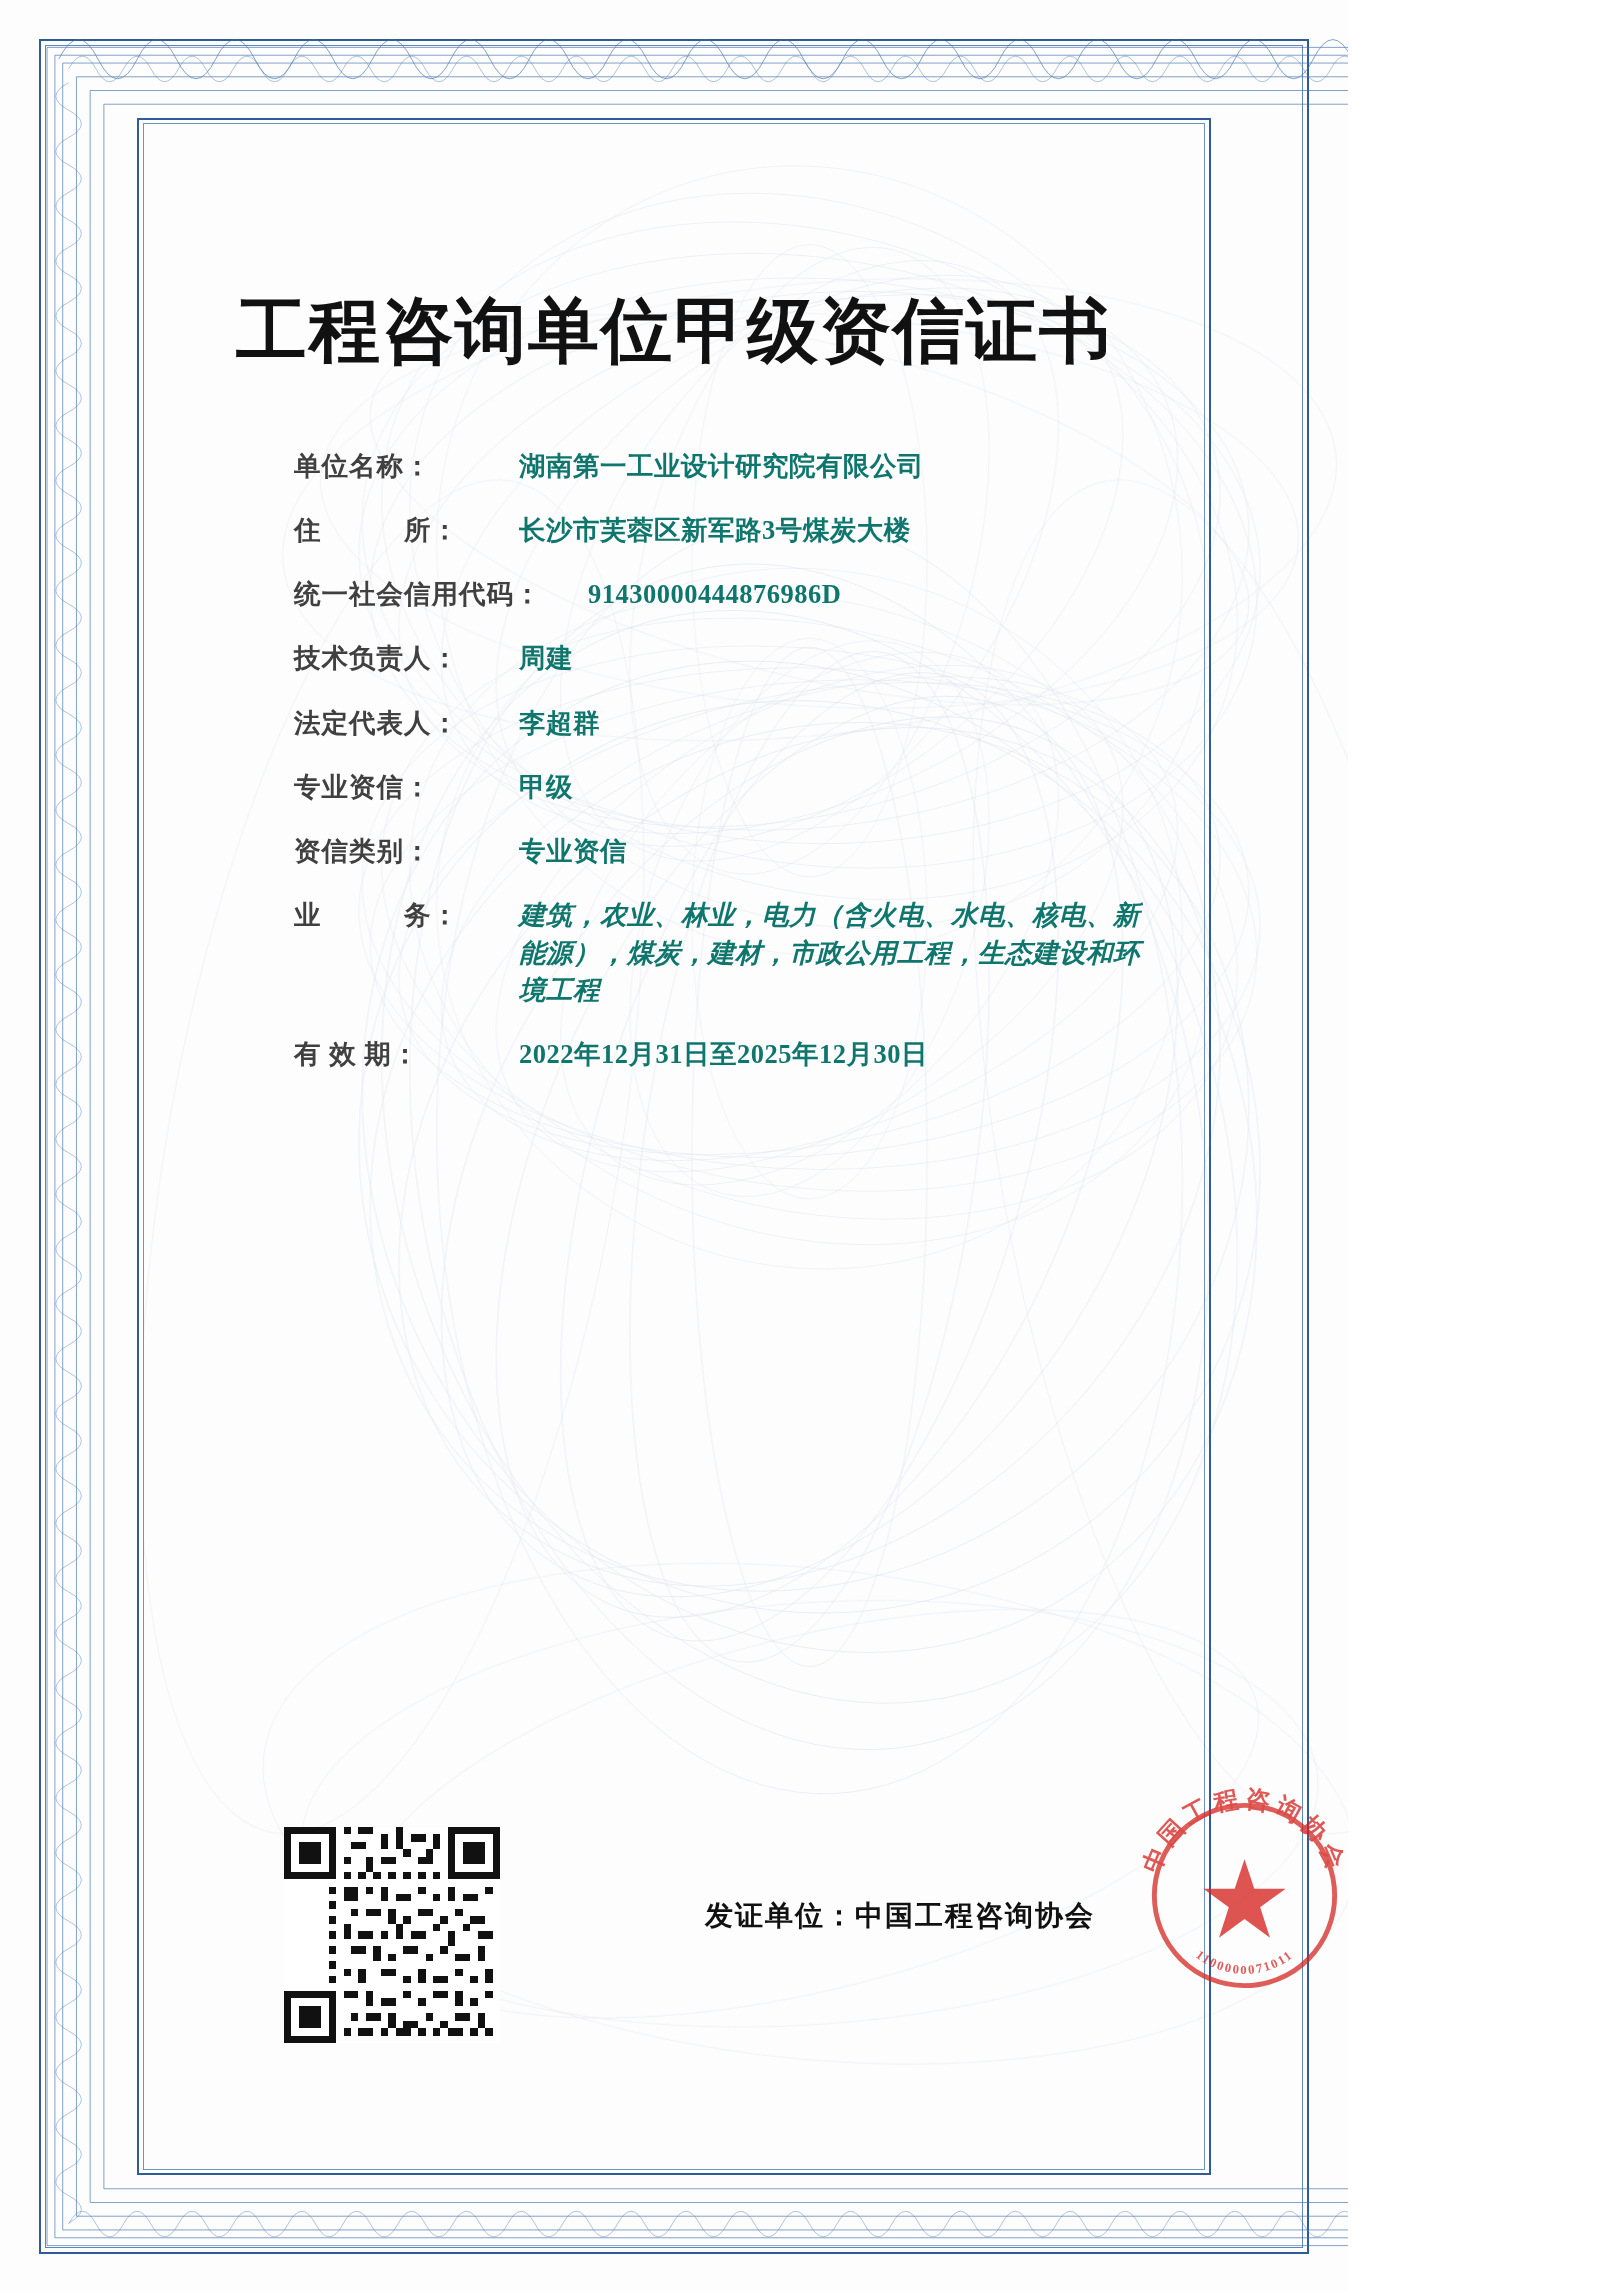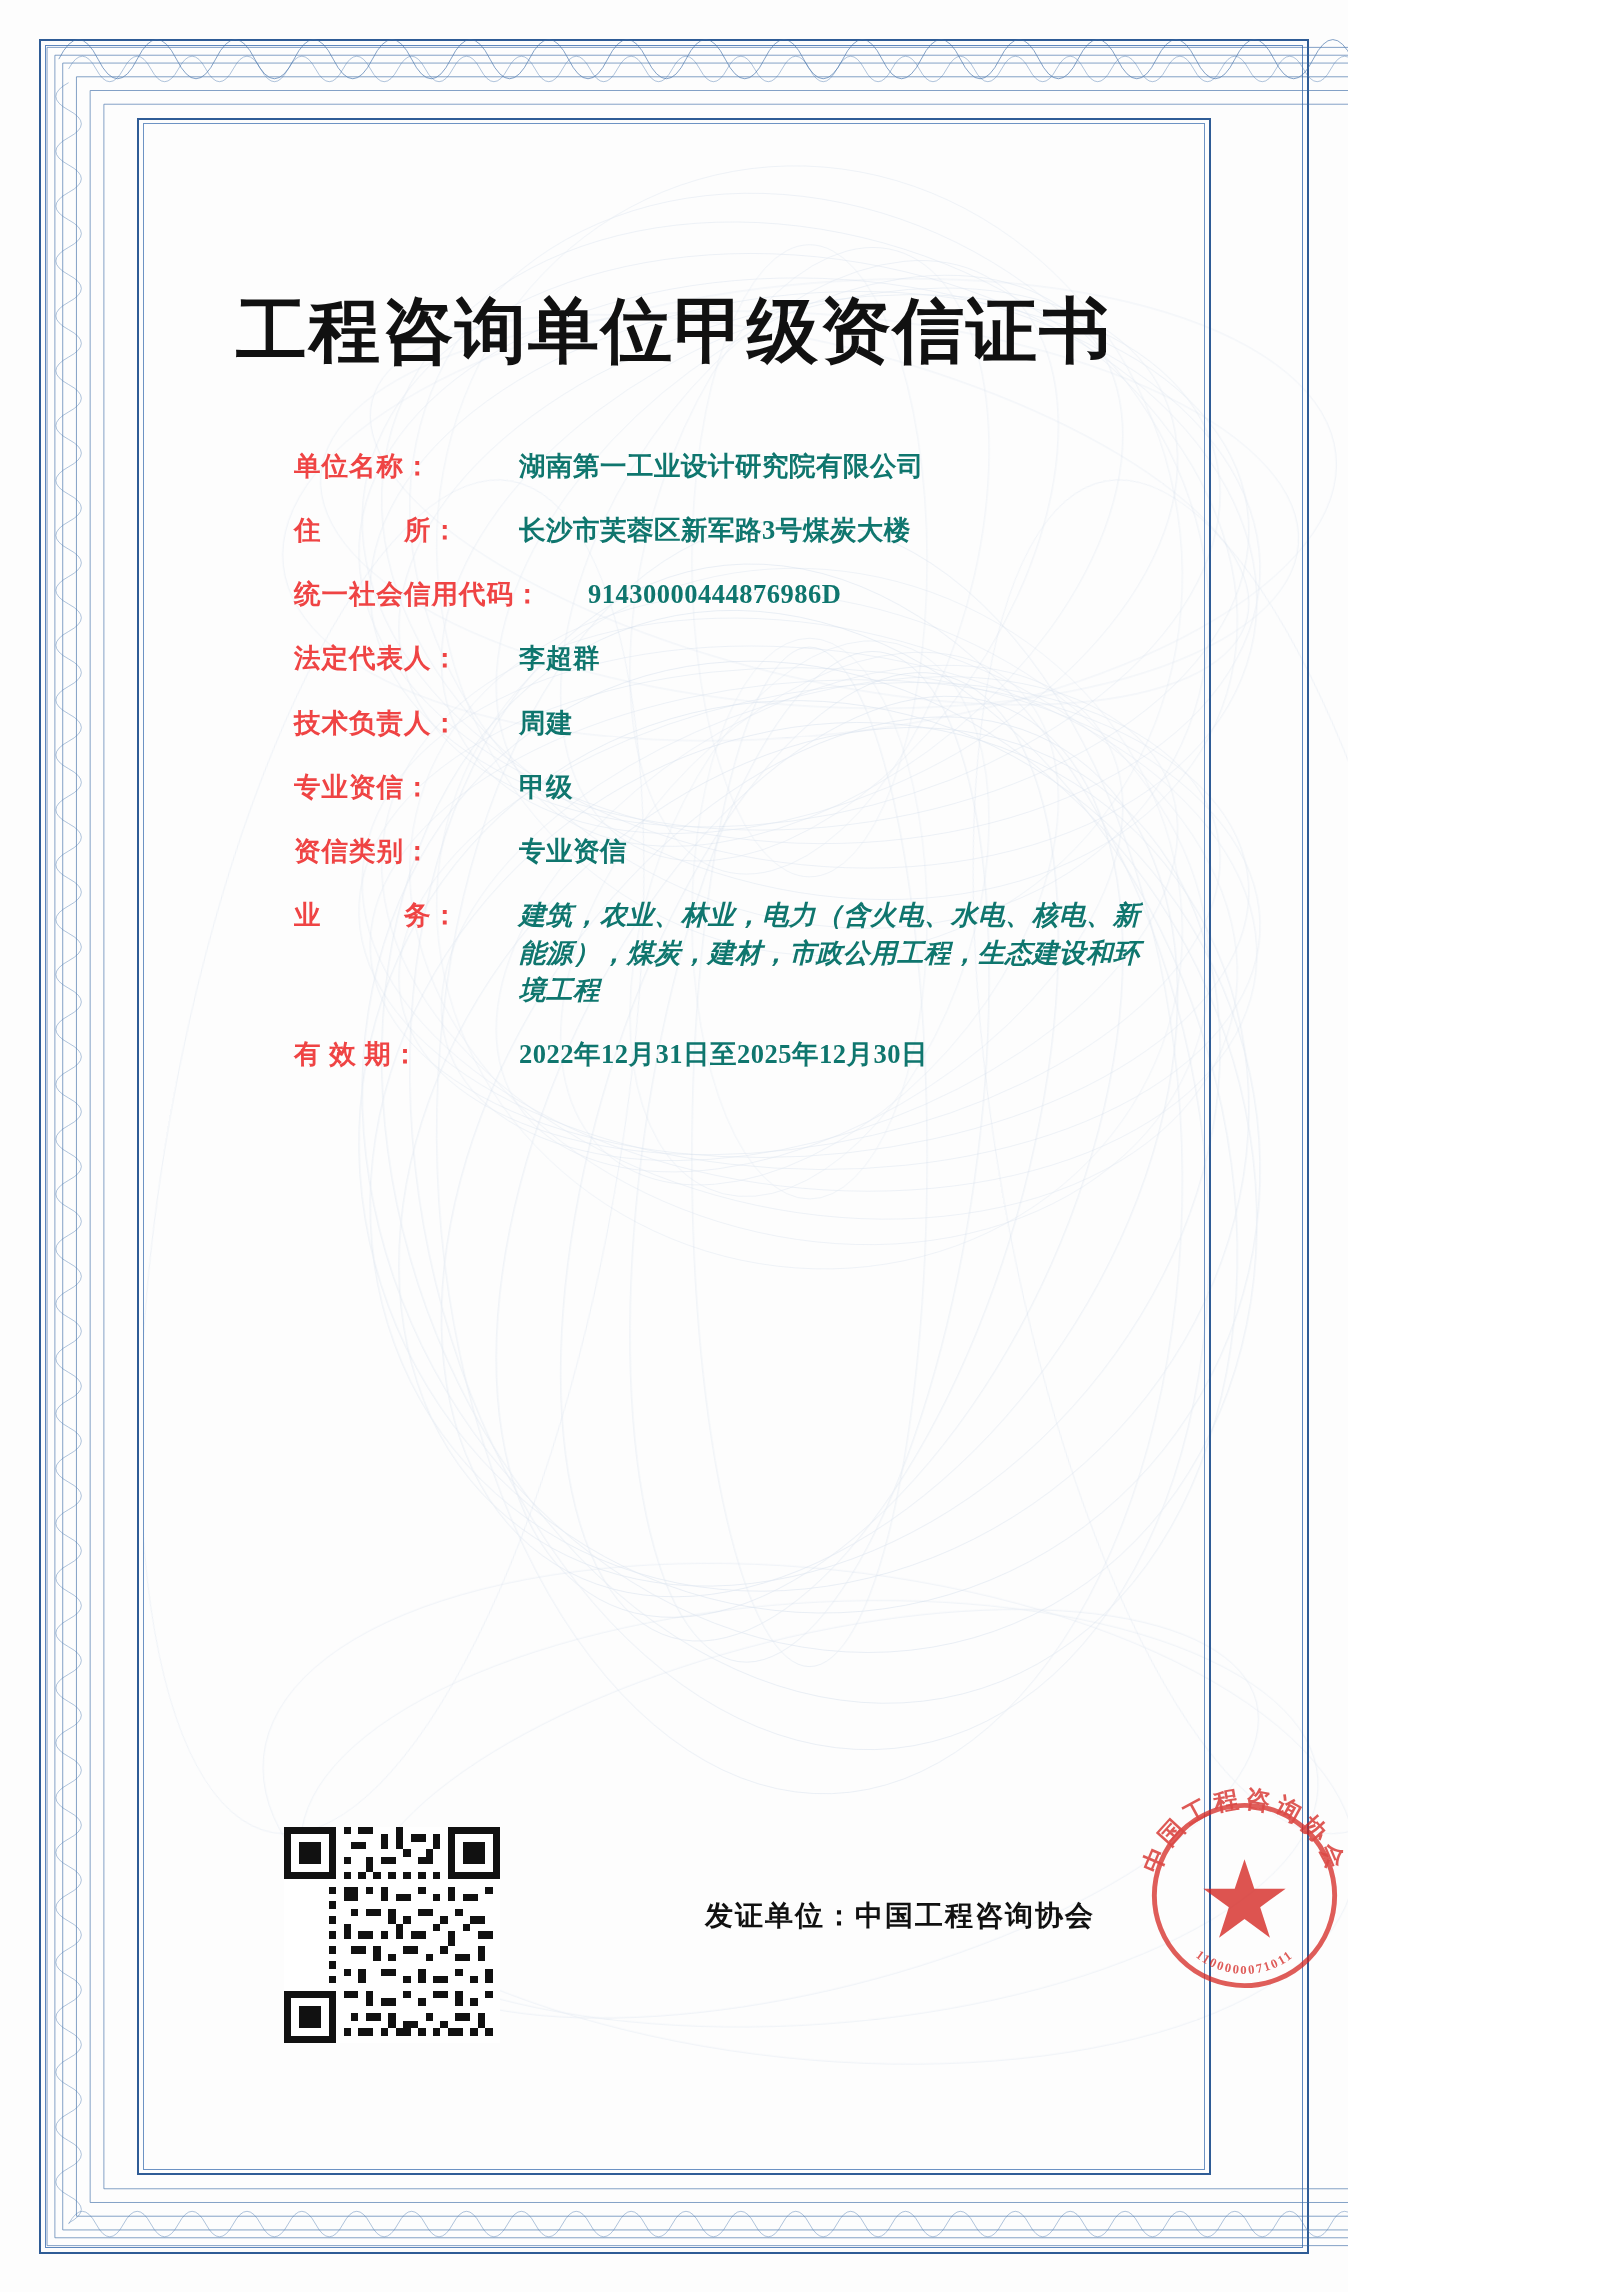--- a/index.html
+++ b/index.html
@@ -98,21 +98,21 @@
     color: #111;
   }
   .field-label {
     width: 225px;
     flex: 0 0 225px;
     font-weight: bold;
     font-family: "Liberation Serif", "DejaVu Serif", serif;
     font-size: 26.5px;
     letter-spacing: 1px;
     white-space: pre;
-    color: #ef4444;
+    color: #404040;
   }
   .field-label.wide {
     width: 294px;
     flex: 0 0 294px;
   }
   .field-value {
     font-family: "Liberation Serif", "DejaVu Serif", serif;
     font-size: 26.5px;
     font-weight: bold;
     color: #0f766e;
@@ -263,27 +263,27 @@
         <span class="field-label">住　　　所：</span>
         <span class="field-value">长沙市芙蓉区新军路3号煤炭大楼</span>
       </div>
 
       <div class="field-row">
         <span class="field-label wide">统一社会信用代码：</span>
         <span class="field-value">91430000444876986D</span>
       </div>
 
       <div class="field-row">
+        <span class="field-label">技术负责人：</span>
+        <span class="field-value">周建</span>
+      </div>
+
+      <div class="field-row">
         <span class="field-label">法定代表人：</span>
         <span class="field-value">李超群</span>
-      </div>
-
-      <div class="field-row">
-        <span class="field-label">技术负责人：</span>
-        <span class="field-value">周建</span>
       </div>
 
       <div class="field-row">
         <span class="field-label">专业资信：</span>
         <span class="field-value">甲级</span>
       </div>
 
       <div class="field-row">
         <span class="field-label">资信类别：</span>
         <span class="field-value">专业资信</span>

